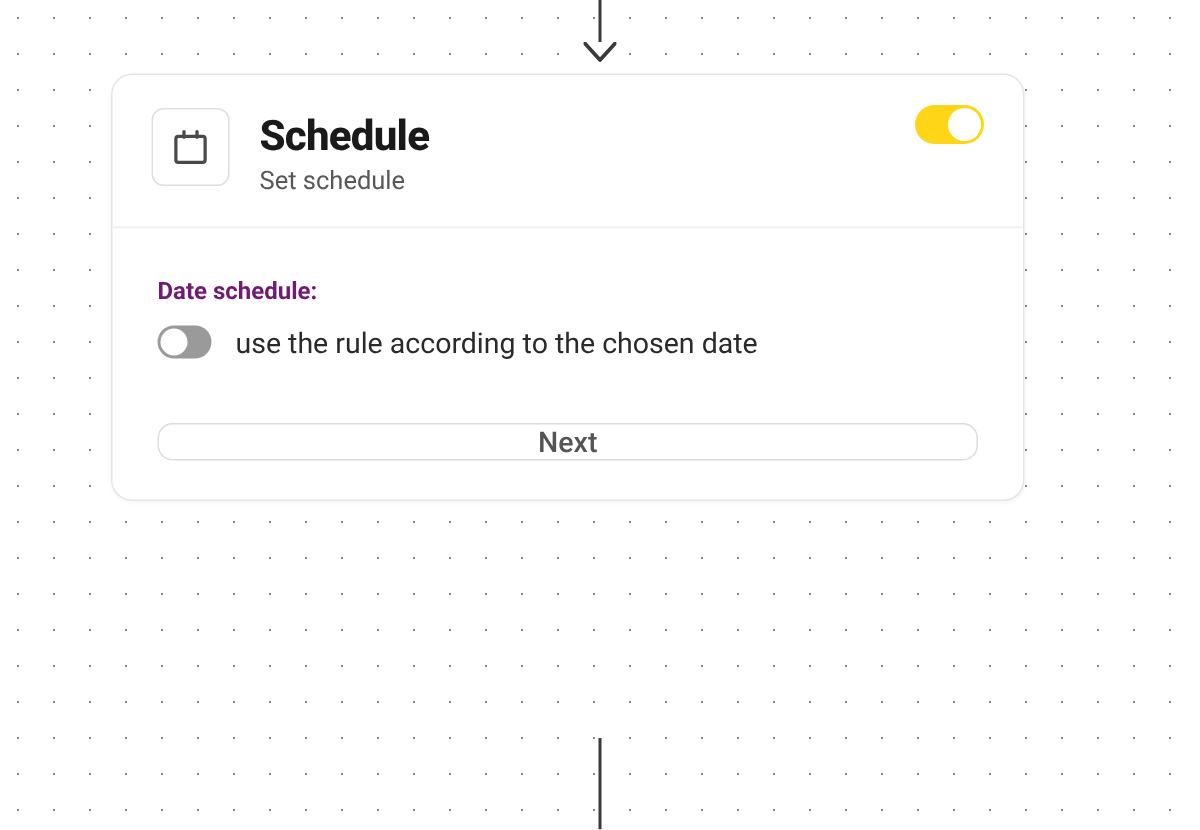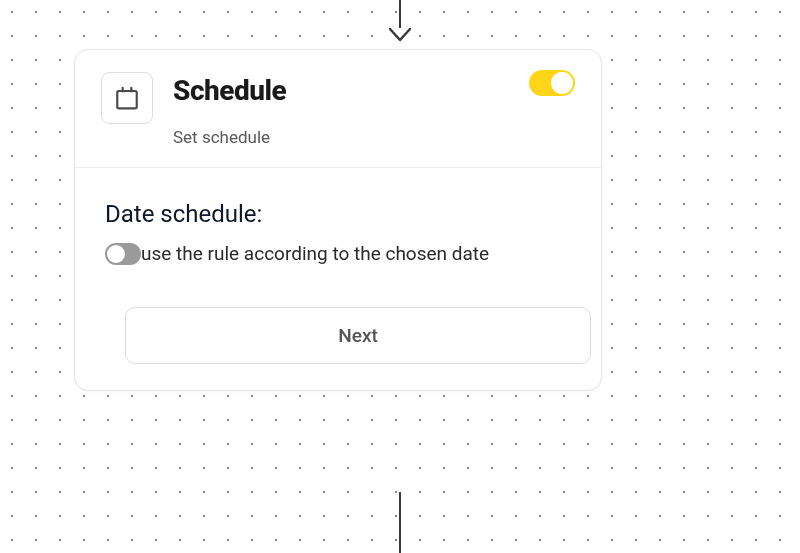--- a/index.html
+++ b/index.html
@@ -33,21 +33,21 @@
       top: 492px;
     }
     .arrow-line {
       width: 2px;
       background: #3a3a3a;
     }
     .card {
       position: absolute;
       left: 74px;
       top: 49px;
-      width: 528px;
+      width: 609px;
       background: #ffffff;
       border: 1px solid #e5e5e5;
       border-radius: 14px;
       box-shadow: 0 1px 3px rgba(0,0,0,0.04);
       overflow: hidden;
     }
     .card-header {
       display: flex;
       align-items: flex-start;
       padding: 22px 26px 20px 26px;
@@ -70,21 +70,21 @@
     }
     .card-title {
       font-size: 28px;
       font-weight: 800;
       color: #1a1a1a;
       letter-spacing: -0.5px;
     }
     .card-subtitle {
       font-size: 17px;
       color: #585858;
-      margin-top: 20px;
+      margin-top: 4px;
     }
     .main-toggle {
       position: absolute;
       right: 26px;
       top: 20px;
       width: 46px;
       height: 26px;
       border-radius: 13px;
       cursor: pointer;
     }
@@ -108,28 +108,29 @@
       background: #ffffff;
       border-radius: 50%;
     }
     .card-body {
       padding: 32px 30px 26px 30px;
     }
     .section {
       margin-bottom: 30px;
     }
     .section-title {
-      font-size: 24px;
-      font-weight: 400;
-      color: #0f172a;
+      font-size: 16px;
+      font-weight: 700;
+      color: #701a75;
       margin-bottom: 14px;
     }
     .option-row {
       display: flex;
-      align-items: flex-end;
+      align-items: flex-start;
+      gap: 16px;
     }
     .small-toggle {
       width: 36px;
       height: 22px;
       border-radius: 11px;
       position: relative;
       cursor: pointer;
       flex-shrink: 0;
     }
     .small-toggle .toggle-knob {
@@ -139,31 +140,29 @@
     }
     .small-toggle.toggle-off .toggle-knob {
       left: 2px;
     }
     .option-label {
       font-size: 19px;
       color: #2a2a2a;
     }
     .next-button {
       width: 100%;
-      padding: 16px;
       background: #ffffff;
       border: 1px solid #dcdcdc;
       border-radius: 10px;
       font-size: 19px;
       font-weight: 500;
       color: #555555;
       cursor: pointer;
       margin-top: 12px;
       font-family: inherit;
-      margin-left: 20px;
     }
   </style>
 </head>
 <body>
 
 <div class="arrow-container arrow-top">
   <div class="arrow-line" style="height: 28px;"></div>
   <svg width="22" height="14" viewBox="0 0 22 14">
     <path d="M1 1 L11 12 L21 1" stroke="#3a3a3a" stroke-width="2.5" fill="none" stroke-linecap="round" stroke-linejoin="round"></path>
   </svg>

